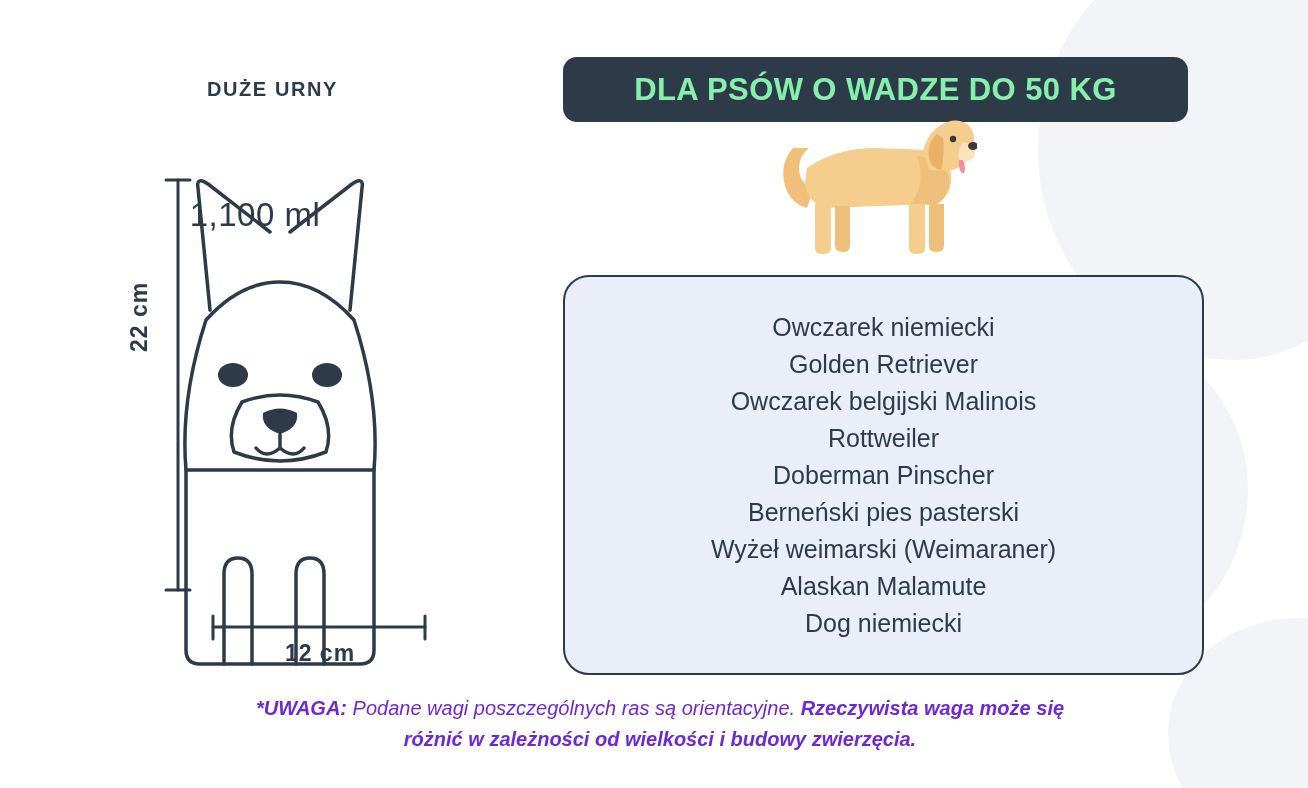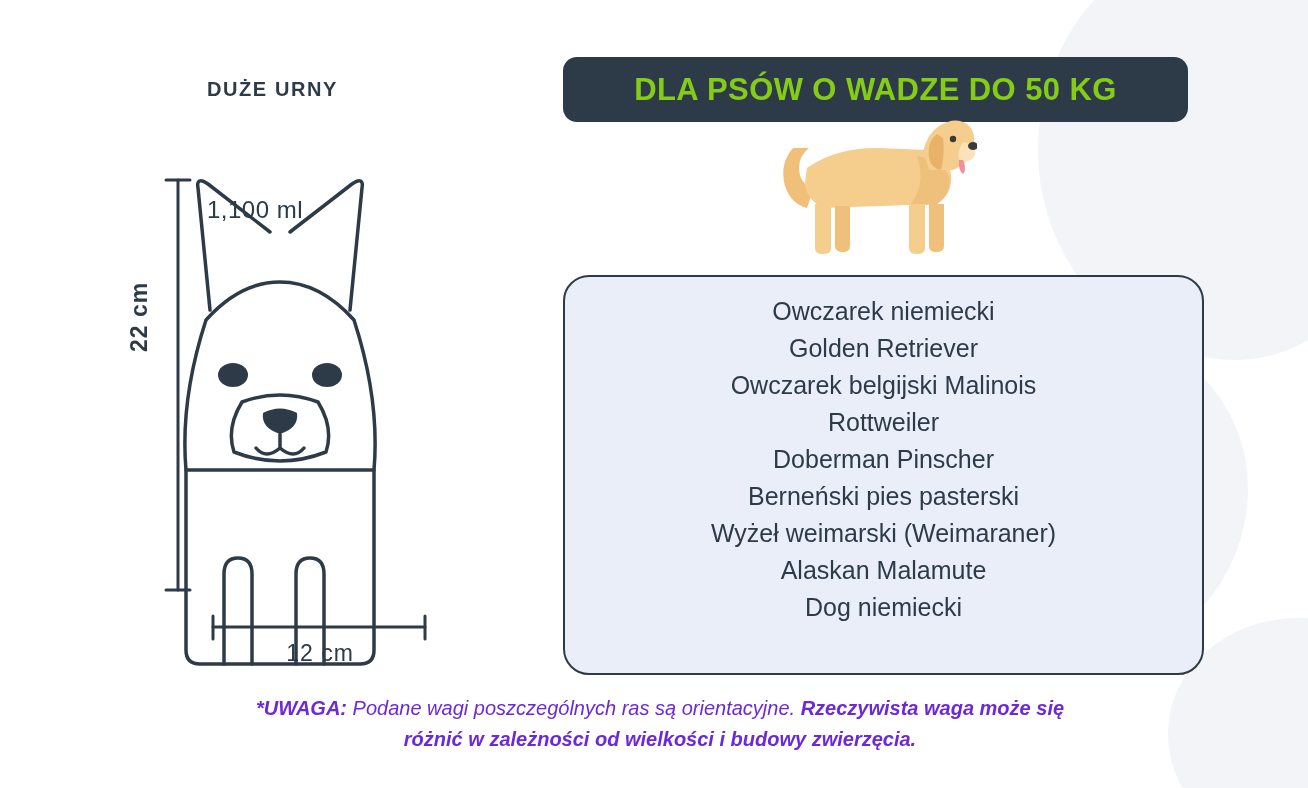--- a/index.html
+++ b/index.html
@@ -82,21 +82,21 @@
     top: 170px;
     width: 400px;
     height: 510px;
   }
   .urn-volume {
     position: absolute;
     left: 110px;
     top: 196px;
     width: 290px;
     text-align: center;
-    font-size: 24px;
+    font-size: 33px;
     color: #2d3b48;
     letter-spacing: 0.5px;
   }
   .dim-height {
     position: absolute;
     left: 126px;
     top: 352px;
     transform: rotate(-90deg);
     transform-origin: left top;
     font-size: 23px;
@@ -105,21 +105,21 @@
     color: #2d3b48;
     white-space: nowrap;
   }
   .dim-width {
     position: absolute;
     left: 200px;
     top: 640px;
     width: 240px;
     text-align: center;
     font-size: 23px;
-    font-weight: normal;
+    font-weight: bold;
     letter-spacing: 1px;
     color: #2d3b48;
   }
 
   
   .right-col {
     position: absolute;
     left: 545px;
     top: 0;
     width: 763px;
@@ -129,21 +129,21 @@
     position: absolute;
     left: 18px;
     top: 57px;
     width: 625px;
     height: 65px;
     background: #2d3b48;
     border-radius: 14px;
     display: flex;
     align-items: center;
     justify-content: center;
-    color: #84cc16;
+    color: #86efac;
     font-size: 31px;
     font-weight: bold;
     letter-spacing: 0.4px;
   }
   .dog-illustration {
     position: absolute;
     left: 232px;
     top: 112px;
     width: 200px;
     height: 160px;
@@ -154,21 +154,21 @@
     top: 275px;
     width: 641px;
     height: 400px;
     background: #e9eef8;
     border: 2px solid #2d3b48;
     border-radius: 26px;
     box-sizing: border-box;
     display: flex;
     flex-direction: column;
     align-items: center;
-    justify-content: flex-start;
+    justify-content: center;
     padding: 16px 0;
   }
   .breed-item {
     font-size: 25px;
     line-height: 37px;
     color: #2d3b48;
     text-align: center;
     white-space: nowrap;
   }
 

